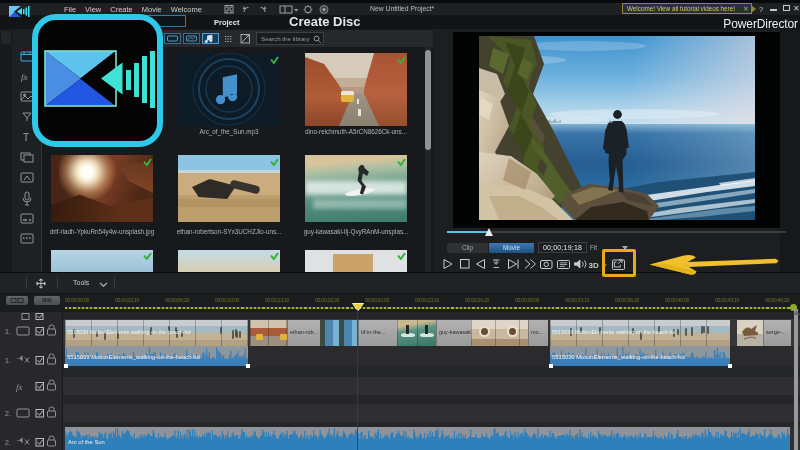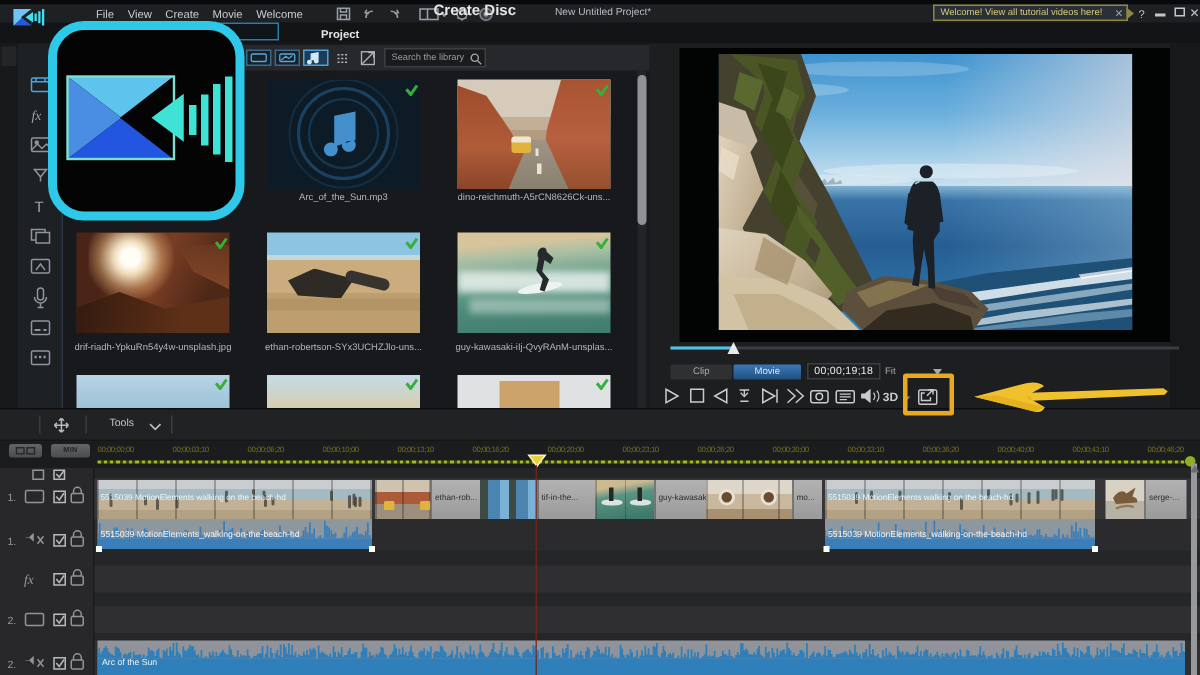--- a/index.html
+++ b/index.html
@@ -35,24 +35,25 @@
 <div class="abs" style="left:751px;top:4.5px;width:0;height:0;border-top:4px solid transparent;border-bottom:4px solid transparent;border-left:5px solid #8f8545;"></div>
 <div class="abs" style="left:627px;top:5px;color:#d3c87e;font-size:6.3px;">Welcome! View all tutorial videos here!</div>
 <div class="abs" style="left:743px;top:4.5px;color:#9aa0a5;font-size:7px;">✕</div>
 
 <div class="abs" style="left:759px;top:4.5px;color:#c3c7cb;font-size:7.5px;">?</div>
 <div class="abs" style="left:770px;top:9px;width:7px;height:1.5px;background:#c3c7cb;"></div>
 <div class="abs" style="left:783px;top:5px;width:7px;height:6px;border:1px solid #c3c7cb;"></div>
 <div class="abs" style="left:793px;top:4px;color:#c3c7cb;font-size:8px;">✕</div>
 
 <div class="abs" style="left:214px;top:18px;color:#e4e6e8;font-size:7.5px;font-weight:bold;">Project</div>
-<div class="abs" style="left:289px;top:2px;color:#e4e6e8;font-size:10px;font-weight:bold;">Create Disc</div>
+<div class="abs" style="left:289px;top:14px;color:#e4e6e8;font-size:13px;font-weight:bold;">Create Disc</div>
 
 <div class="abs" style="left:140px;top:15px;width:46px;height:12px;background:#0e161c;border:1px solid #2e7aa8;"></div>
 
+<div class="abs" style="left:0;top:17px;width:798px;text-align:right;color:#eceef0;font-size:12px;letter-spacing:-.1px;">PowerDirector</div>
 
 <div class="abs" style="left:0;top:29px;width:12px;height:243px;background:#17191b;"></div>
 <div class="abs" style="left:12px;top:29px;width:30px;height:243px;background:#1e2124;border-right:1px solid #2c3640;"></div>
 <div class="abs" style="left:1px;top:31px;width:10px;height:13px;background:#232527;"></div>
 <svg id="sidebar-icons" class="abs" style="left:18px;top:48px;" width="18" height="205">
 <g fill="none" stroke="#8e959b" stroke-width="1">
 <rect x="3" y="4" width="12" height="9" rx="1" stroke="#4aa4e4"></rect>
         <path d="M3 6.5h12 M6 4v2.5 M12 4v2.5" stroke="#4aa4e4"></path>
 <text x="3" y="32" font-size="9" font-style="italic" fill="#9ea5ab" stroke="none" font-family="Liberation Serif">fx</text>
 <rect x="3" y="44" width="12" height="9" rx="1"></rect>

